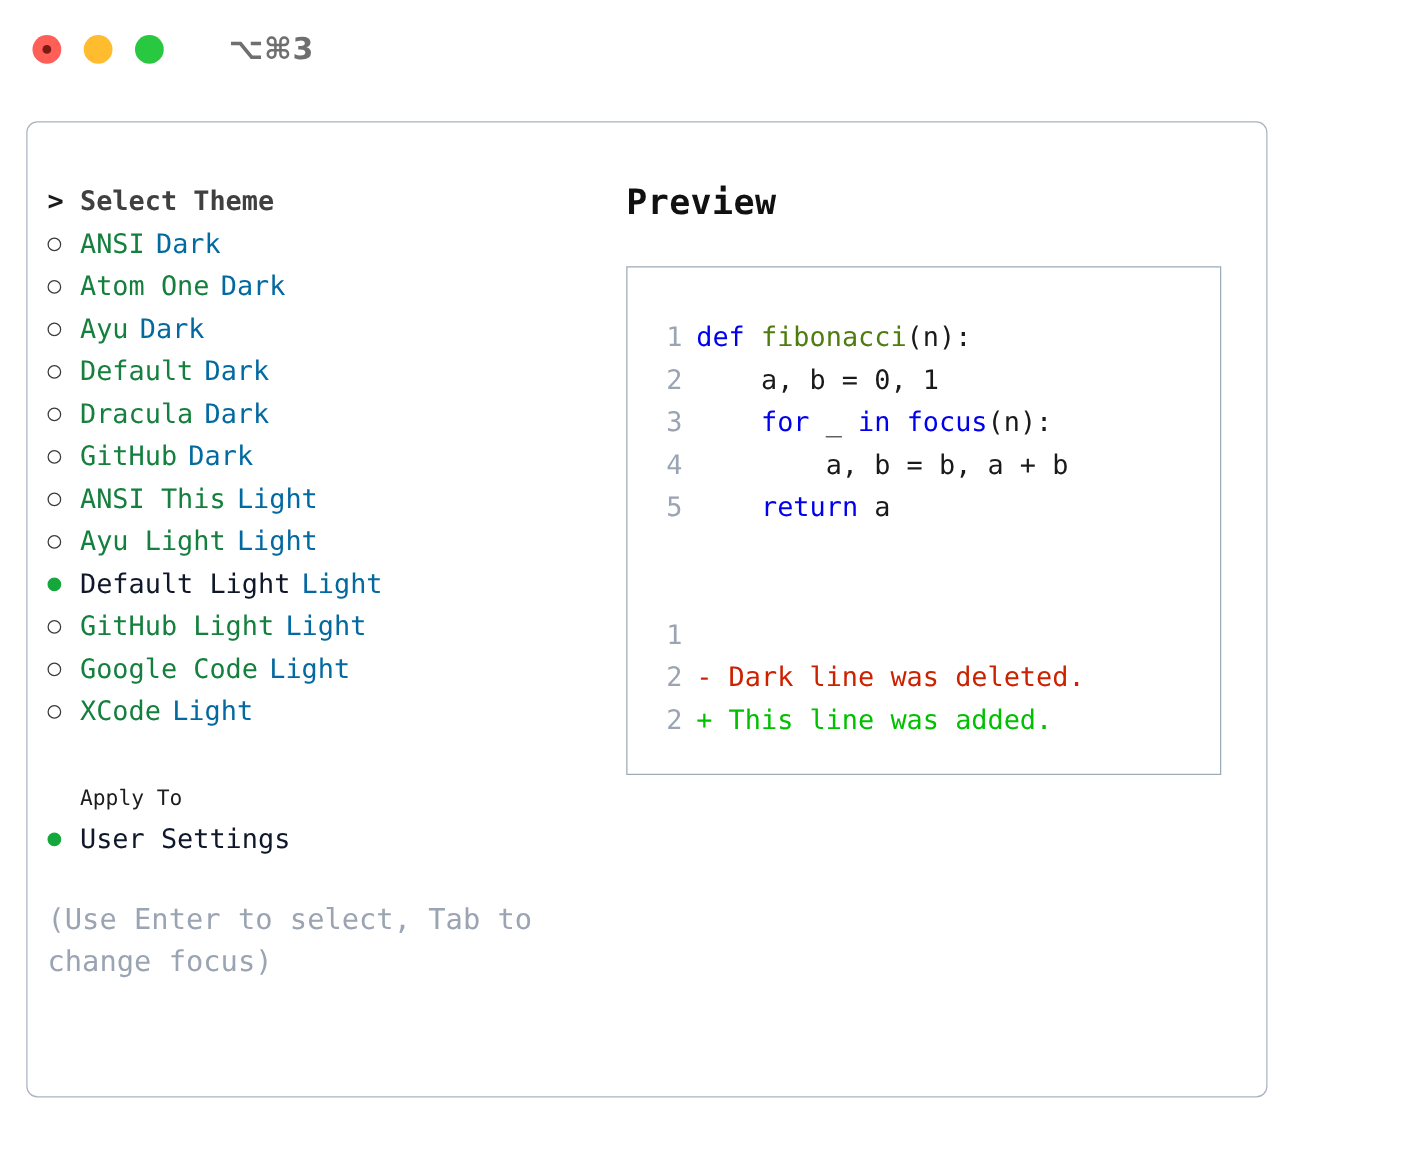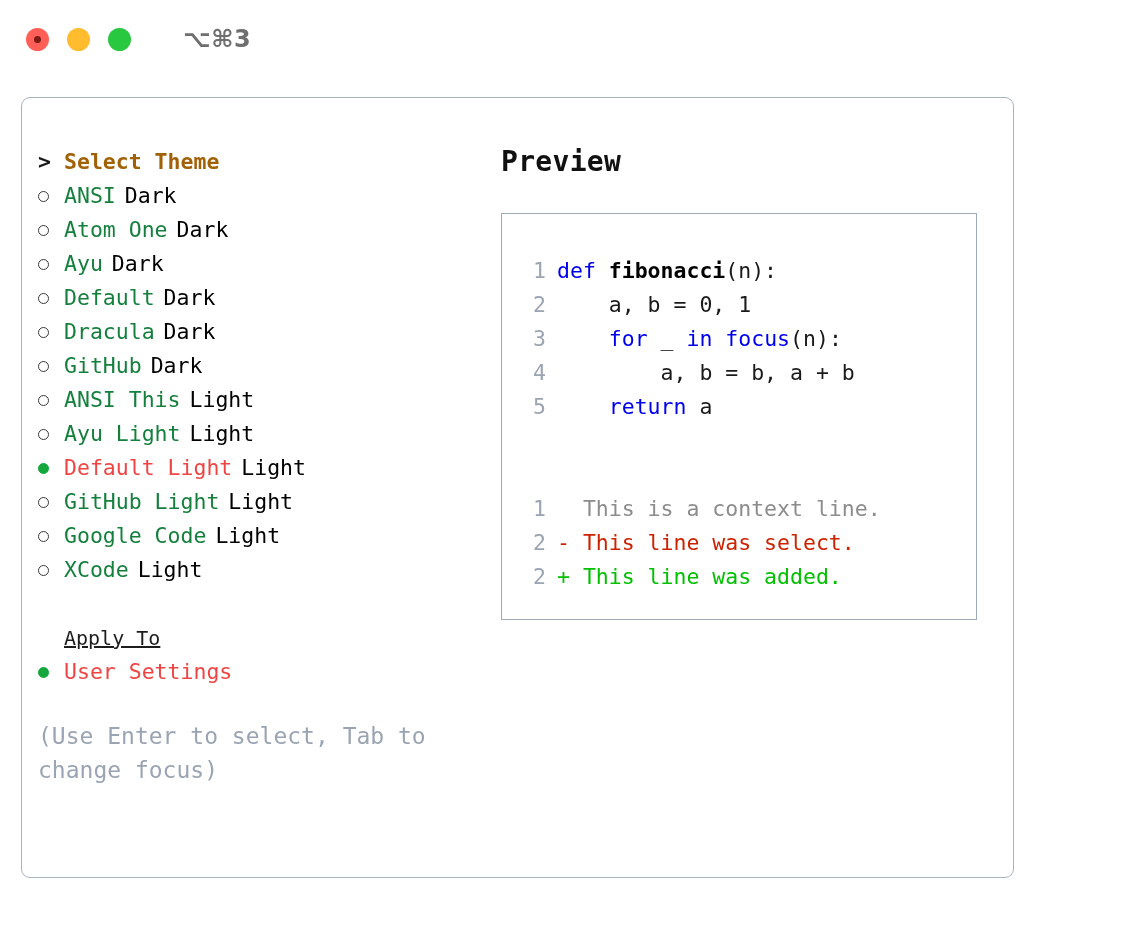--- a/index.html
+++ b/index.html
@@ -111,21 +111,21 @@
     flex: 0 0 26px;
     font-size: 21.5px;
     color: #1a1a1a;
   }
 
   .header-row .marker {
     font-weight: bold;
   }
   .header-row .label {
     font-weight: bold;
-    color: #a16207;
+    color: #404040;
   }
 
   .bullet-dot {
     display: inline-block;
     width: 26px;
     flex: 0 0 26px;
     position: relative;
     top: -1px;
   }
   .bullet-dot i {
@@ -138,33 +138,32 @@
   .dot-empty i {
     border: 1.6px solid #3a3a3a;
     background: transparent;
   }
   .dot-filled i {
     background: #14a83c;
     border: 1.6px solid #14a83c;
   }
 
   .label { color: #15803d; }
-  .label.selected { color: #ef4444; }
+  .label.selected { color: #0f172a; }
   .variant {
-    color: #000000;
+    color: #0369a1;
     margin-left: 9px;
   }
 
   .spacer-row { height: 34px; }
 
   .section-title {
-    font-size: 20px;
+    font-size: 17px;
     color: #1d1d1d;
     line-height: 34px;
-    text-decoration: underline;
   }
 
   .hint {
     margin-top: 30px;
     color: #9aa4b2;
     font-size: 23px;
     line-height: 34px;
     width: 410px;
     white-space: pre-wrap;
   }
@@ -206,21 +205,21 @@
     display: inline-block;
     width: 34px;
     flex: 0 0 34px;
     text-align: right;
     color: #9aa4b2;
     margin-right: 11px;
   }
   .code-text { color: #1a1a1a; }
 
   .tok-kw   { color: #0000ee; }
-  .tok-fn   { color: #000000; font-weight: bold; }
+  .tok-fn   { color: #4d7c0f; }
   .tok-plain{ color: #1a1a1a; }
 
   .gap-line { height: 34px; }
 
   .diff-ctx { color: #8c8c8c; }
   .diff-del { color: #cc2200; }
   .diff-add { color: #00c000; }
 </style>
 </head>
 <body>
@@ -362,26 +361,25 @@
           <div class="code-line">
             <span class="lineno">5</span>
             <span class="code-text"><span class="tok-plain">    </span><span class="tok-kw">return</span><span class="tok-plain"> a</span></span>
           </div>
 
           <div class="gap-line"></div>
           <div class="gap-line"></div>
 
           <div class="code-line">
             <span class="lineno">1</span>
-            <span class="diff-ctx">  This is a context line.</span>
           </div>
 
           <div class="code-line">
             <span class="lineno">2</span>
-            <span class="diff-del">- This line was select.</span>
+            <span class="diff-del">- Dark line was deleted.</span>
           </div>
 
           <div class="code-line">
             <span class="lineno">2</span>
             <span class="diff-add">+ This line was added.</span>
           </div>
 
         </div>
       </div>
 

